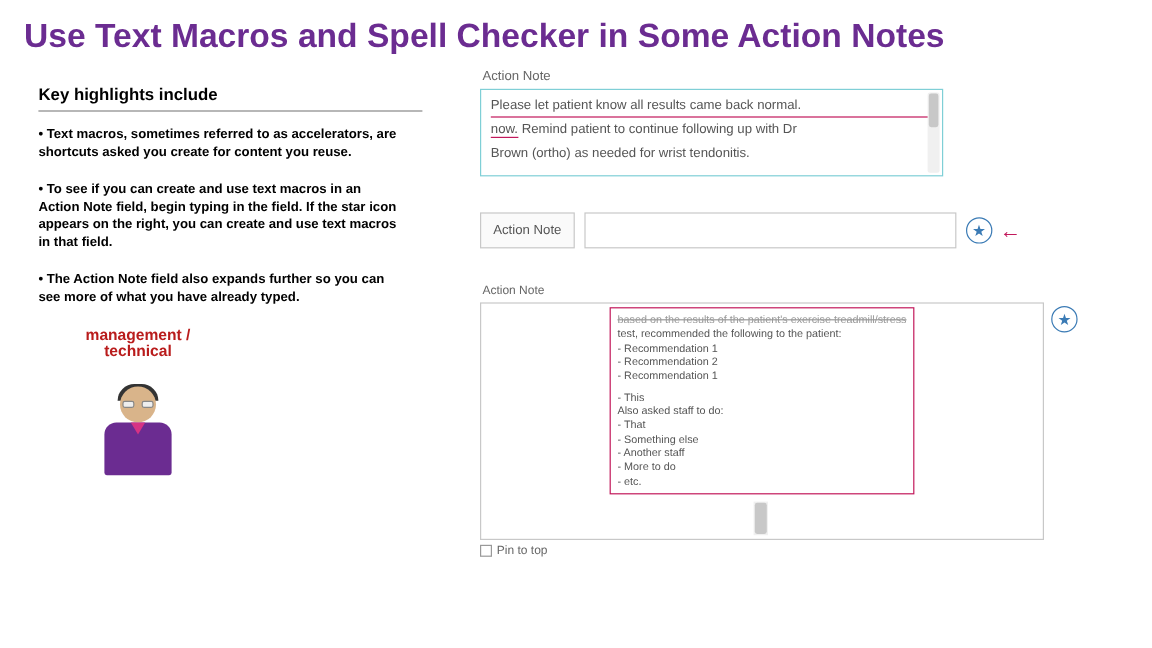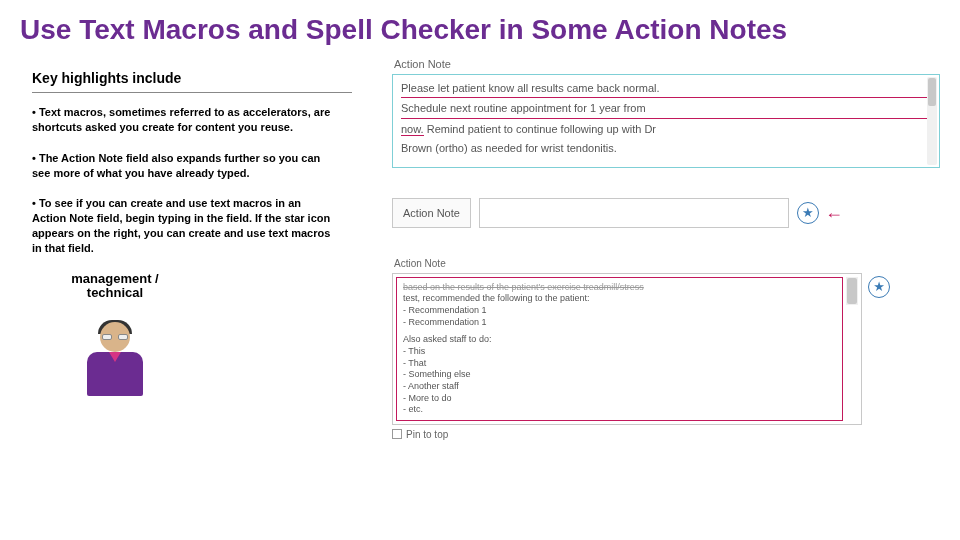--- a/index.html
+++ b/index.html
@@ -47,21 +47,21 @@
     color: #6b2c91;
     font-size: 13px;
     font-weight: bold;
     margin: 12px 0 6px 4px;
   }
   .avatar-wrap {
     text-align: left;
     margin-left: 40px;
   }
   .role-text {
-    color: #000000;
+    color: #b91c1c;
     font-size: 13px;
     font-weight: bold;
     text-align: center;
     line-height: 1.1;
     width: 110px;
     margin-bottom: 16px;
   }
   .avatar {
     width: 70px;
     height: 80px;
@@ -123,21 +123,21 @@
     font-size: 11px;
     margin-bottom: 4px;
     padding-left: 2px;
   }
   .note-box {
     border: 1px solid #7fcfd6;
     background: #fff;
     padding: 6px 8px;
     font-size: 11px;
     color: #555;
-    width: 548px;
+    width: 386px;
     position: relative;
   }
   .note-box .line {
     border-bottom: 1.5px solid #c2185b;
     padding-bottom: 1px;
     margin-bottom: 3px;
     line-height: 1.4;
   }
   .note-box .line.no-ul {
     border-bottom: none;
@@ -197,21 +197,22 @@
     width: 470px;
     position: relative;
   }
   .expanded-panel .panel-label {
     font-size: 10px;
   }
   .exp-outer {
     border: 1px solid #c8c8c8;
     background: #fff;
     display: flex;
-    align-items: flex-start;
+    align-items: center;
+    flex-direction: column;
   }
   .exp-note {
     border: 1.5px solid #c2185b;
     margin: 3px;
     padding: 4px 6px;
     font-size: 9px;
     color: #555;
     line-height: 1.3;
     flex: 1;
   }
@@ -249,22 +250,22 @@
 </head>
 <body>
 
 <div class="slide-title">Use Text Macros and Spell Checker in Some Action Notes</div>
 
 <div class="content">
   <div class="left-col">
     <div class="subheading">Key highlights include</div>
     <hr class="hr">
     <p class="bullet">• Text macros, sometimes referred to as accelerators, are shortcuts asked you create for content you reuse.</p>
+    <p class="bullet">• To see if you can create and use text macros in an Action Note field, begin typing in the field. If the star icon appears on the right, you can create and use text macros in that field.</p>
     <p class="bullet">• The Action Note field also expands further so you can see more of what you have already typed.</p>
-    <p class="bullet">• To see if you can create and use text macros in an Action Note field, begin typing in the field. If the star icon appears on the right, you can create and use text macros in that field.</p>
 
     <div class="avatar-wrap">
       <div class="role-text">management / technical</div>
       <div class="avatar">
         <div class="body"></div>
         <div class="hair"></div>
         <div class="head"></div>
         <div class="glasses">
             <span></span>
             <span></span>
@@ -273,21 +274,20 @@
       </div>
     </div>
   </div>
 
   <div class="right-col">
 
     <div class="panel">
       <div class="panel-label">Action Note</div>
       <div class="note-box">
         <div class="line">Please let patient know all results came back normal.</div>
-        <div class="line">Schedule next routine appointment for 1 year from</div>
         <div class="line no-ul"><span style="border-bottom:1.5px solid #c2185b;">now.</span><span> Remind patient to continue following up with Dr</span></div>
         <div class="line no-ul">Brown (ortho) as needed for wrist tendonitis.</div>
         <div class="scrollbar">
             <div class="scrollbar-thumb"></div>
           </div>
       </div>
     </div>
 
     <div class="panel" style="margin-top:30px;">
       <div class="input-row">
@@ -298,24 +298,25 @@
       </div>
     </div>
 
     <div class="panel expanded-panel" style="margin-top:30px;">
       <div class="panel-label">Action Note</div>
       <div class="exp-outer">
         <div class="exp-note">
           <div style="text-decoration:line-through;color:#999;">based on the results of the patient's exercise treadmill/stress</div>
           <div>test, recommended the following to the patient:</div>
           <div>- Recommendation 1</div>
+          <div>- Recommendation 2</div>
           <div>- Recommendation 1</div>
           <div style="height:6px;"></div>
+          <div>- This</div>
           <div>Also asked staff to do:</div>
-          <div>- This</div>
           <div>- That</div>
           <div>- Something else</div>
           <div>- Another staff</div>
           <div>- More to do</div>
           <div>- etc.</div>
         </div>
         <div class="exp-scroll">
             <div class="thumb"></div>
           </div>
       </div>

